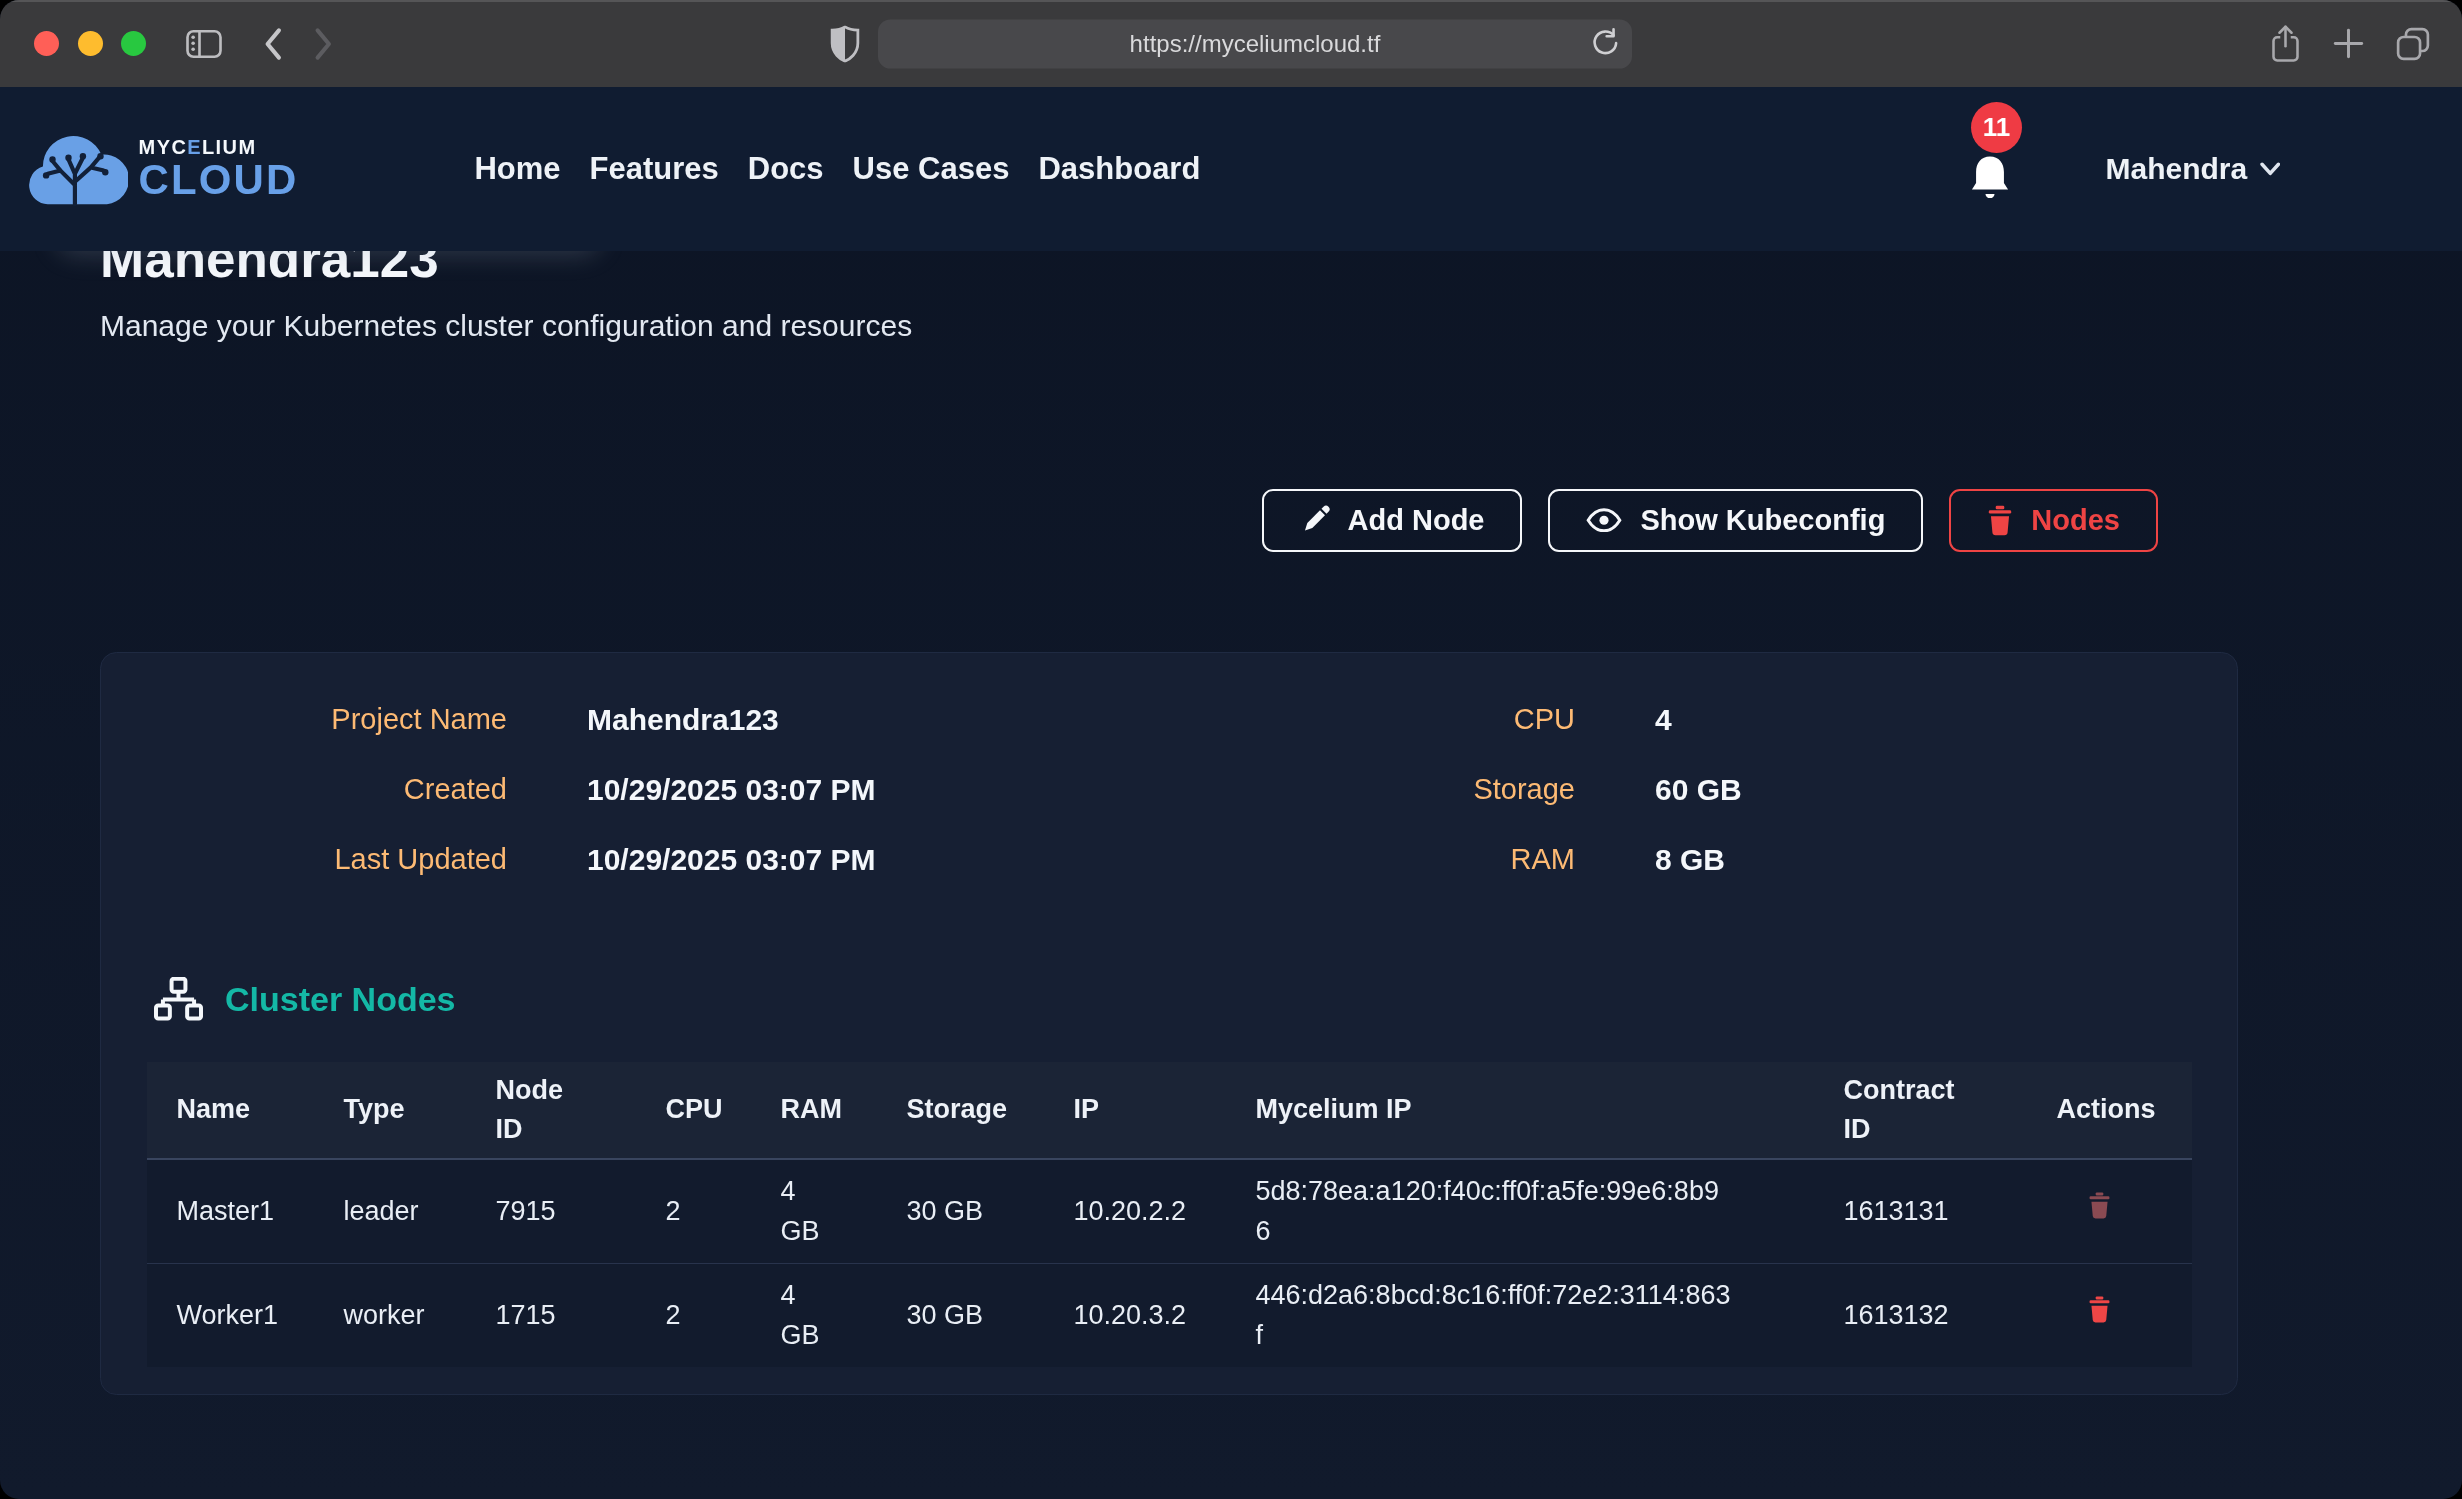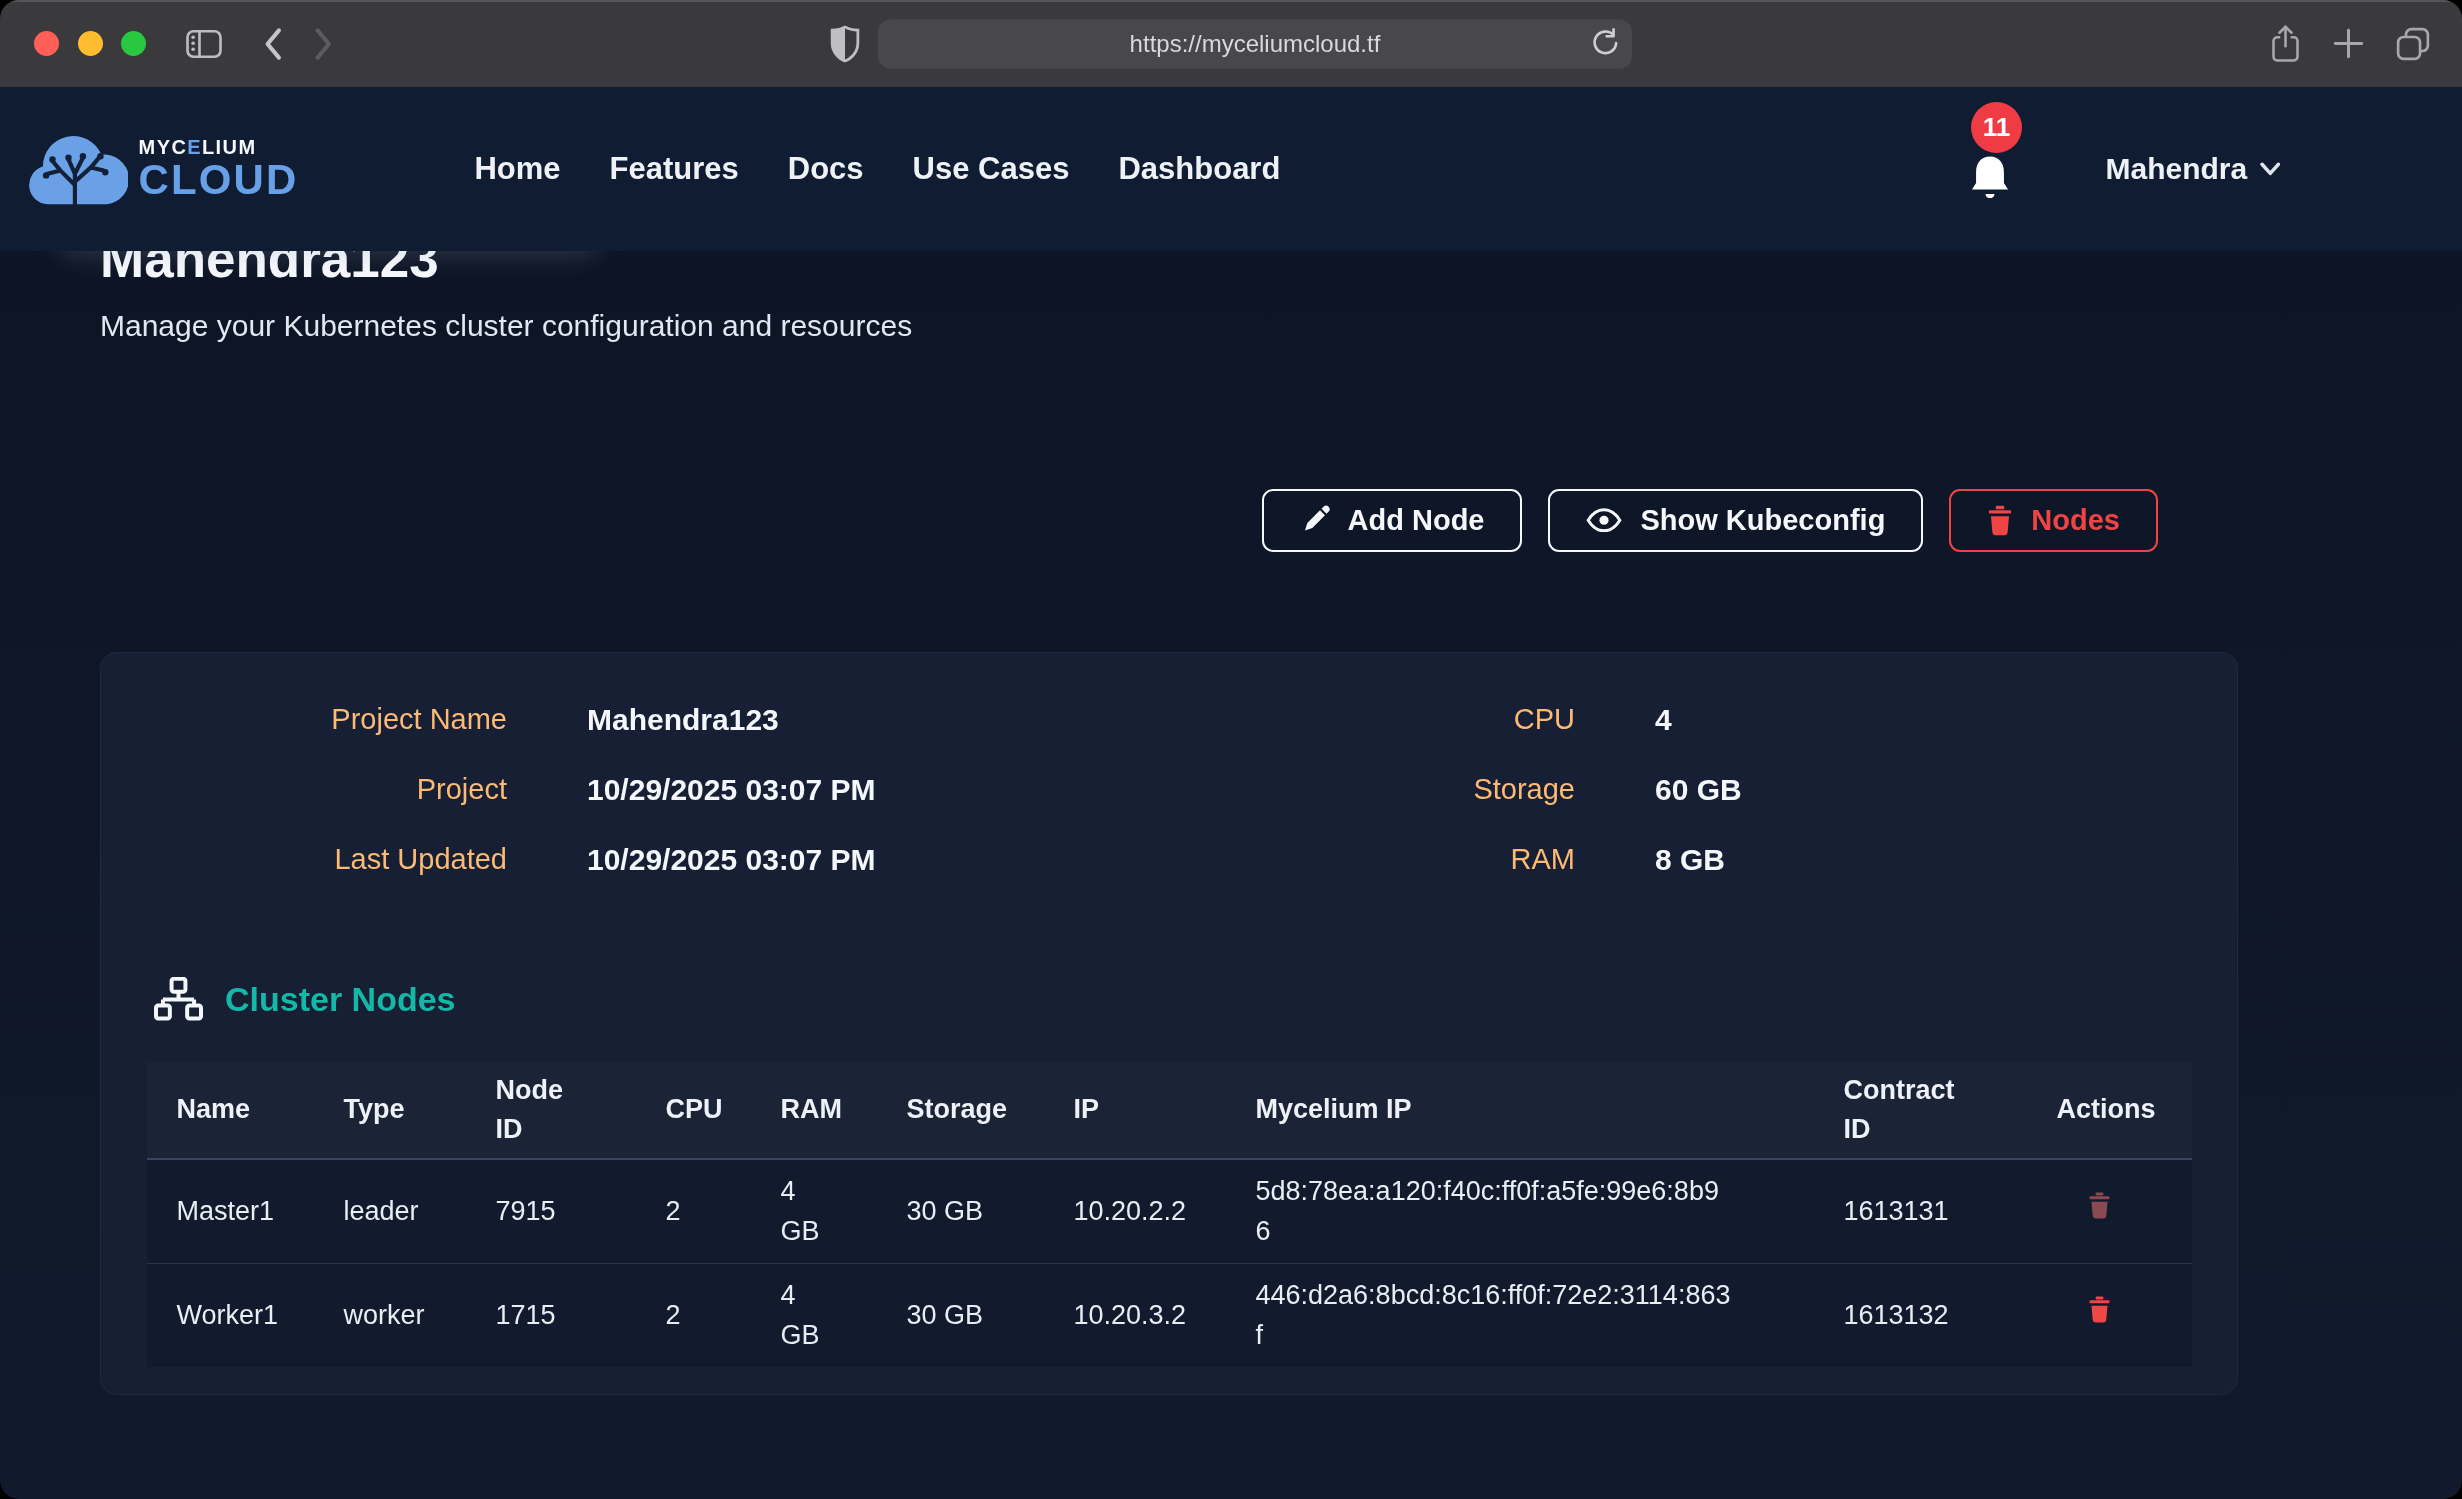--- a/index.html
+++ b/index.html
@@ -27,21 +27,21 @@
   .chrome-right{position:absolute;right:31px;display:flex;align-items:center;gap:30px;}
 
   
   .navbar{position:relative;z-index:10;height:164px;background:#101c31;display:flex;align-items:center;
           padding:0 176px 0 24.6px;box-sizing:border-box;}
   .brand{display:flex;align-items:center;gap:11px;cursor:pointer;}
   .brand-text{display:flex;flex-direction:column;line-height:1;}
   .brand-line1{color:#f5f8fc;font-size:20px;font-weight:800;letter-spacing:1.4px;}
   .brand-e{color:#68a0e8;}
   .brand-line2{color:#68a0e8;font-size:42px;font-weight:800;letter-spacing:2.1px;margin-top:2.7px;}
-  .nav-links{display:flex;gap:49px;margin-left:176px;}
+  .nav-links{display:flex;gap:29px;margin-left:176px;}
   .nav-link{color:#eef2f7;font-size:31px;font-weight:700;text-decoration:none;cursor:pointer;}
   .bell-wrap{position:relative;margin-left:auto;margin-top:19px;margin-right:82px;background:none;border:none;cursor:pointer;}
   .badge{position:absolute;top:-51px;left:9.6px;min-width:51px;height:51px;border-radius:26px;background:#ef3b44;
          color:#fff;font-size:26px;font-weight:700;display:flex;align-items:center;justify-content:center;box-sizing:border-box;padding:0 5.5px;}
   .user-menu{display:flex;align-items:center;gap:12.3px;background:none;border:none;cursor:pointer;}
   .user-name{color:#eef2f7;font-size:30px;font-weight:700;}
 
   
   .main{position:relative;z-index:1;padding:0 224px 0 100px;}
   .smudge{position:absolute;left:55px;top:-19px;width:547px;height:44px;border-radius:22px;
@@ -242,21 +242,21 @@
     </div>
 
     <div class="panel">
       <div class="info-grid">
         <div class="info-col">
           <div class="info-row">
             <span class="info-label">Project Name</span>
             <span class="info-value">Mahendra123</span>
           </div>
           <div class="info-row">
-            <span class="info-label">Project</span>
+            <span class="info-label">Created</span>
             <span class="info-value">10/29/2025 03:07 PM</span>
           </div>
           <div class="info-row">
             <span class="info-label">Last Updated</span>
             <span class="info-value">10/29/2025 03:07 PM</span>
           </div>
         </div>
         <div class="info-col">
           <div class="info-row">
             <span class="info-label">CPU</span>

